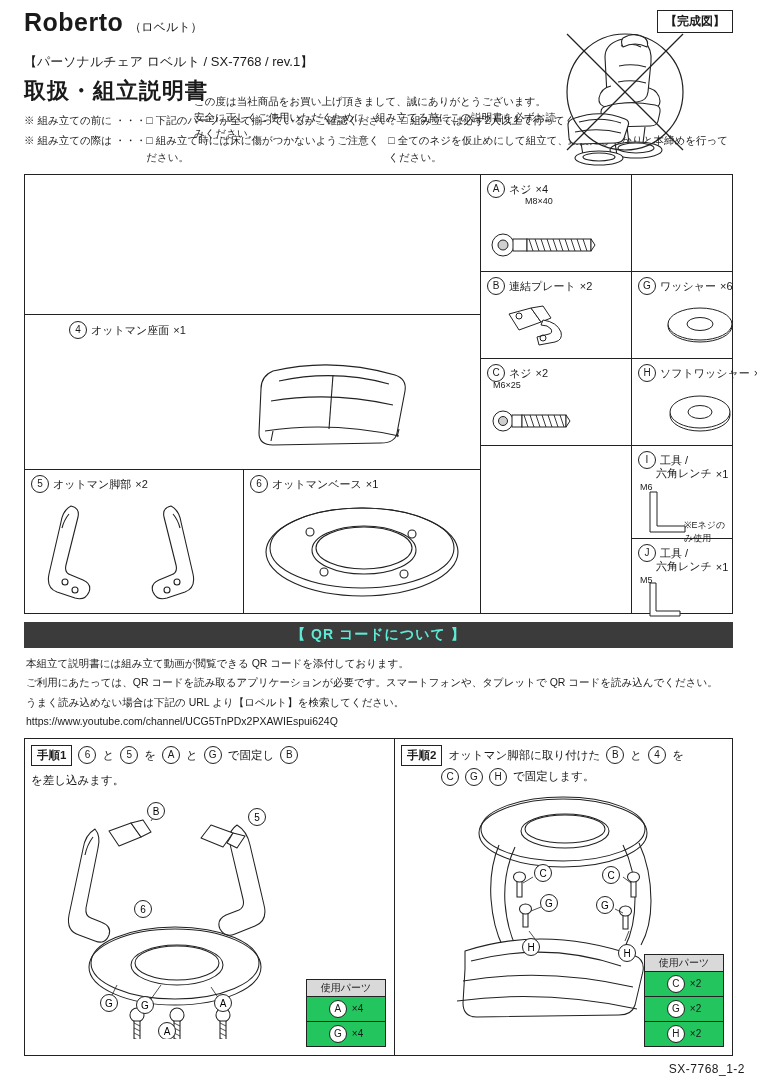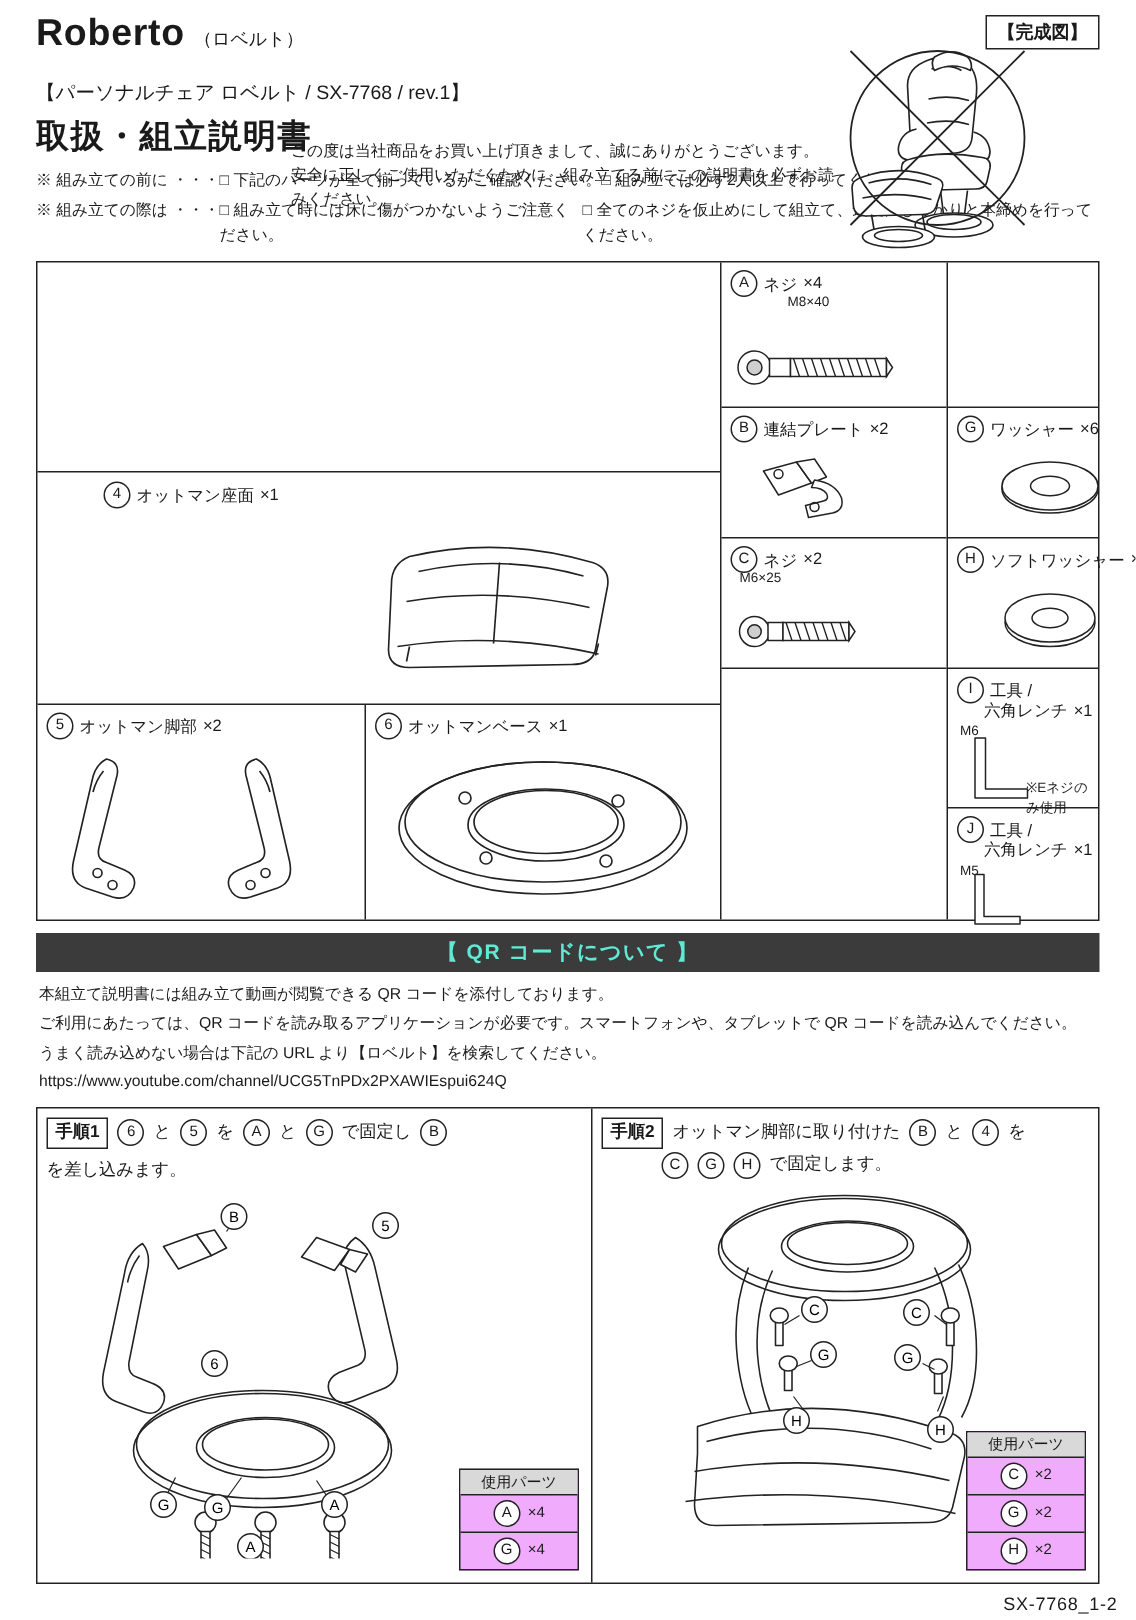--- a/index.html
+++ b/index.html
@@ -235,21 +235,21 @@
   .step-tag {
     border: 1px solid #222;
     font-size: 11.5px;
     font-weight: bold;
     padding: 1px 5px;
     white-space: nowrap;
   }
   .used-box {
     position: absolute;
     border: 1px solid #222;
-    background: #f0abfc;
+    background: #22c55e;
   }
   .used-title {
     background: #d9d9d9;
     text-align: center;
     font-size: 10px;
     border-bottom: 1px solid #222;
     padding: 1px 0;
   }
   .used-row {
     display: flex;

